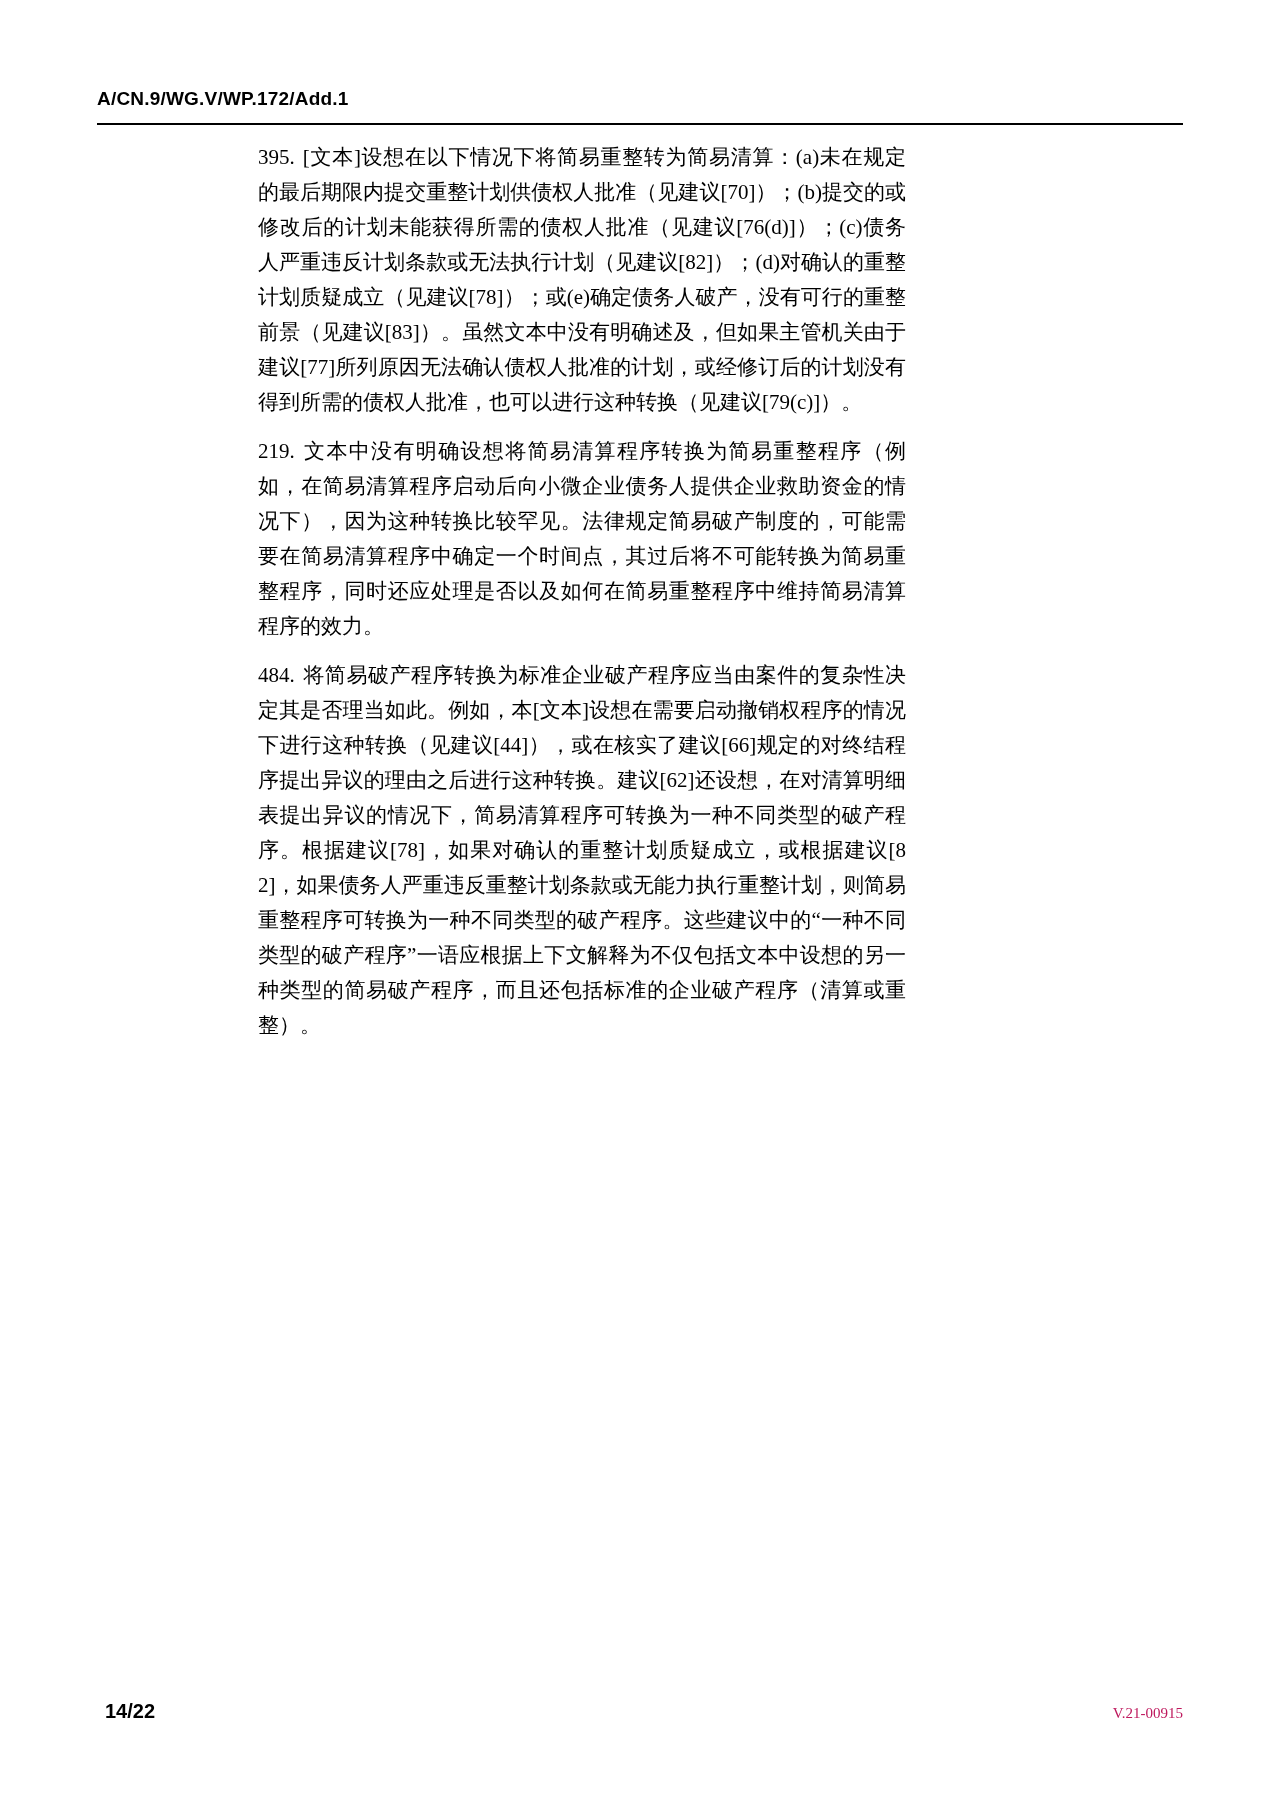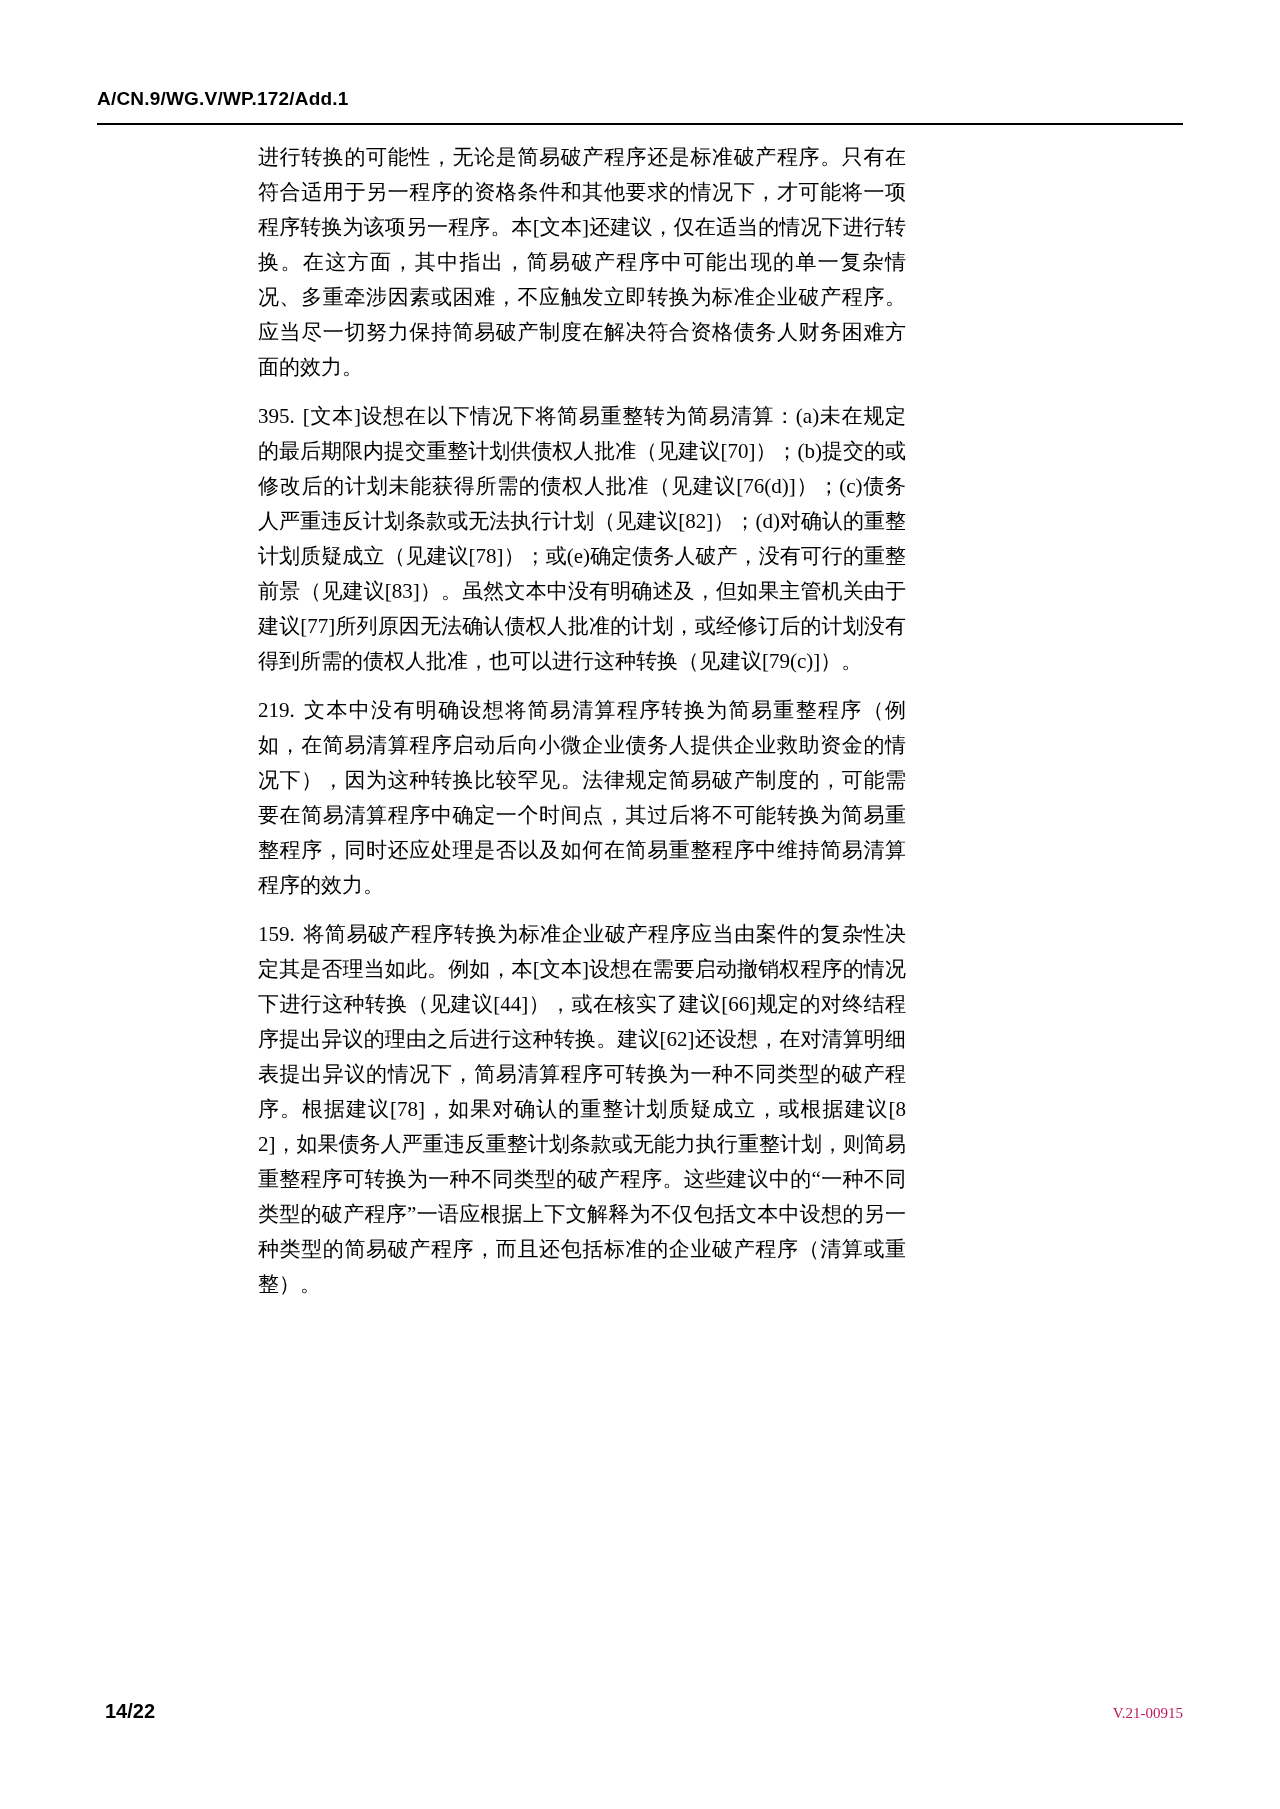--- a/index.html
+++ b/index.html
@@ -69,23 +69,22 @@
 </head>
 <body>
 
 <div class="page">
 
   <div class="doc-header">A/CN.9/WG.V/WP.172/Add.1</div>
 
   <div class="header-rule"></div>
 
   <div class="content">
-    <p><span>进行转换的可能性，无论是简易破产程序还是标准破产程序。只有在符合适用于另一程序的资格条件和其他要求的情况下，才可能将一项程序转换为该项另一程序。本[文本]还建议，仅在适当的情况下进行转换。在这方面，其中指出，简易破产程序中可能出现的单一复杂情况、多重牵涉因素或困难，不应触发立即转换为标准企业破产程序。应当尽一切努力保持简易破产制度在解决符合资格债务人财务困难方面的效力。</span></p>
     <p><span class="para-num">395.</span><span>[文本]设想在以下情况下将简易重整转为简易清算：(a)未在规定的最后期限内提交重整计划供债权人批准（见建议[70]）；(b)提交的或修改后的计划未能获得所需的债权人批准（见建议[76(d)]）；(c)债务人严重违反计划条款或无法执行计划（见建议[82]）；(d)对确认的重整计划质疑成立（见建议[78]）；或(e)确定债务人破产，没有可行的重整前景（见建议[83]）。虽然文本中没有明确述及，但如果主管机关由于建议[77]所列原因无法确认债权人批准的计划，或经修订后的计划没有得到所需的债权人批准，也可以进行这种转换（见建议[79(c)]）。</span></p>
     <p><span class="para-num">219.</span><span>文本中没有明确设想将简易清算程序转换为简易重整程序（例如，在简易清算程序启动后向小微企业债务人提供企业救助资金的情况下），因为这种转换比较罕见。法律规定简易破产制度的，可能需要在简易清算程序中确定一个时间点，其过后将不可能转换为简易重整程序，同时还应处理是否以及如何在简易重整程序中维持简易清算程序的效力。</span></p>
-    <p><span class="para-num">159.</span><span>将简易破产程序转换为标准企业破产程序应当由案件的复杂性决定其是否理当如此。例如，本[文本]设想在需要启动撤销权程序的情况下进行这种转换（见建议[44]），或在核实了建议[66]规定的对终结程序提出异议的理由之后进行这种转换。建议[62]还设想，在对清算明细表提出异议的情况下，简易清算程序可转换为一种不同类型的破产程序。根据建议[78]，如果对确认的重整计划质疑成立，或根据建议[82]，如果债务人严重违反重整计划条款或无能力执行重整计划，则简易重整程序可转换为一种不同类型的破产程序。这些建议中的“一种不同类型的破产程序”一语应根据上下文解释为不仅包括文本中设想的另一种类型的简易破产程序，而且还包括标准的企业破产程序（清算或重整）。</span></p>
+    <p><span class="para-num">484.</span><span>将简易破产程序转换为标准企业破产程序应当由案件的复杂性决定其是否理当如此。例如，本[文本]设想在需要启动撤销权程序的情况下进行这种转换（见建议[44]），或在核实了建议[66]规定的对终结程序提出异议的理由之后进行这种转换。建议[62]还设想，在对清算明细表提出异议的情况下，简易清算程序可转换为一种不同类型的破产程序。根据建议[78]，如果对确认的重整计划质疑成立，或根据建议[82]，如果债务人严重违反重整计划条款或无能力执行重整计划，则简易重整程序可转换为一种不同类型的破产程序。这些建议中的“一种不同类型的破产程序”一语应根据上下文解释为不仅包括文本中设想的另一种类型的简易破产程序，而且还包括标准的企业破产程序（清算或重整）。</span></p>
   </div>
 
   <div class="footer-page">14/22</div>
 
   <div class="footer-code">V.21-00915</div>
 
 </div>
 
 </body></html>

